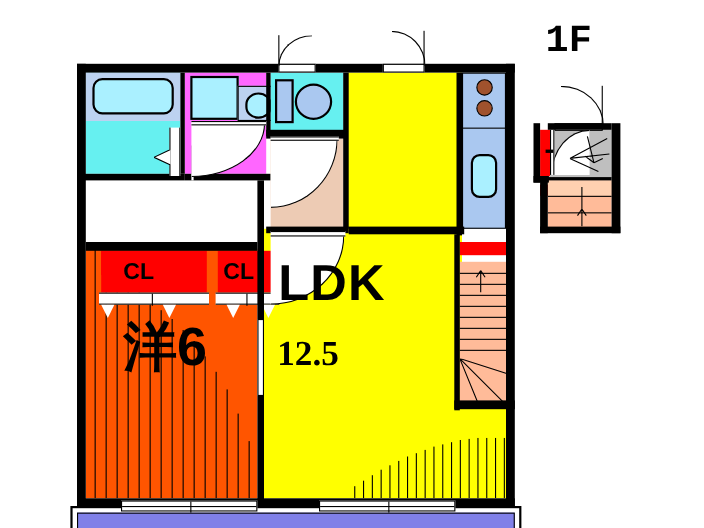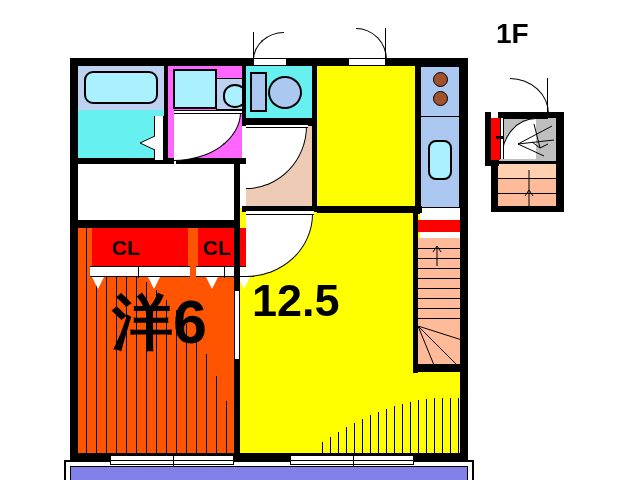--- a/index.html
+++ b/index.html
@@ -25,38 +25,38 @@
   
   .floor-title {
     position: absolute;
     font-family: "Liberation Sans", sans-serif;
     font-weight: bold;
     color: #000000;
     line-height: 1;
     letter-spacing: 0px;
   }
   #title-2f { left: 283px; top: 14px; font-size: 40px; }
-  #title-1f { left: 496px; top: 20px; font-size: 28px; }
+  #title-1f { left: 496px; top: 20px; font-size: 35px; font-family: Liberation Mono, monospace; }
 
   
   .wall { position: absolute; background: #000000; }
   .fill { position: absolute; }
 
   
   .room-label {
     position: absolute;
     color: #000;
     font-family: "Liberation Sans", sans-serif;
     font-weight: bold;
     line-height: 1;
     white-space: nowrap;
   }
-  #label-yo { left: 112px; top: 292px; font-size: 61px; }
+  #label-yo { left: 112px; top: 292px; font-size: 49px; }
   #label-ldk { left: 253px; top: 234px; font-size: 46px; letter-spacing: 1px;}
-  #label-ldk2 { left: 252px; top: 278px; font-size: 45px; }
+  #label-ldk2 { left: 252px; top: 305px; font-size: 32px; font-family: Liberation Serif, serif; }
   #label-balcony { left: 190px; top: 428px; font-size: 29px; font-weight: bold; }
   .cl-label {
     position: absolute;
     color: #000;
     font-size: 21px;
     font-weight: bold;
     font-family: "Liberation Sans", sans-serif;
   }
 
   
@@ -272,20 +272,21 @@
     <div class="slider" style="left:220px; top:397px; width:124px; height:10px;">
       <div class="mid"></div>
       <div class="abs" style="left:62px; top:0; width:1px; height:10px; background:#000;"></div>
     </div>
 
     <div class="abs" style="left:0px; top:230px; width:8px; height:0px;"></div>
 
   </div>
 
   <div class="room-label" id="label-yo">洋6</div>
+  <div class="room-label" id="label-ldk">LDK</div>
   <div class="room-label" id="label-ldk2">12.5</div>
 
   <div class="abs" id="unit1f" style="left:490px; top:112px; width:76px; height:100px;">
 
     <div class="fill" style="left:8px; top:6px; width:58px; height:44px; background:#bfbfbf;"></div>
 
     <div class="fill" style="left:1px; top:6px; width:9px; height:42px; background:#ff0000;"></div>
     <div class="fill" style="left:1px; top:56px; width:9px; height:10px; background:#ff0000;"></div>
 
     <div class="abs" style="left:14px; top:0px; width:44px; height:7px; background:#ffffff; border:1px solid #000; box-sizing:border-box;"></div>

